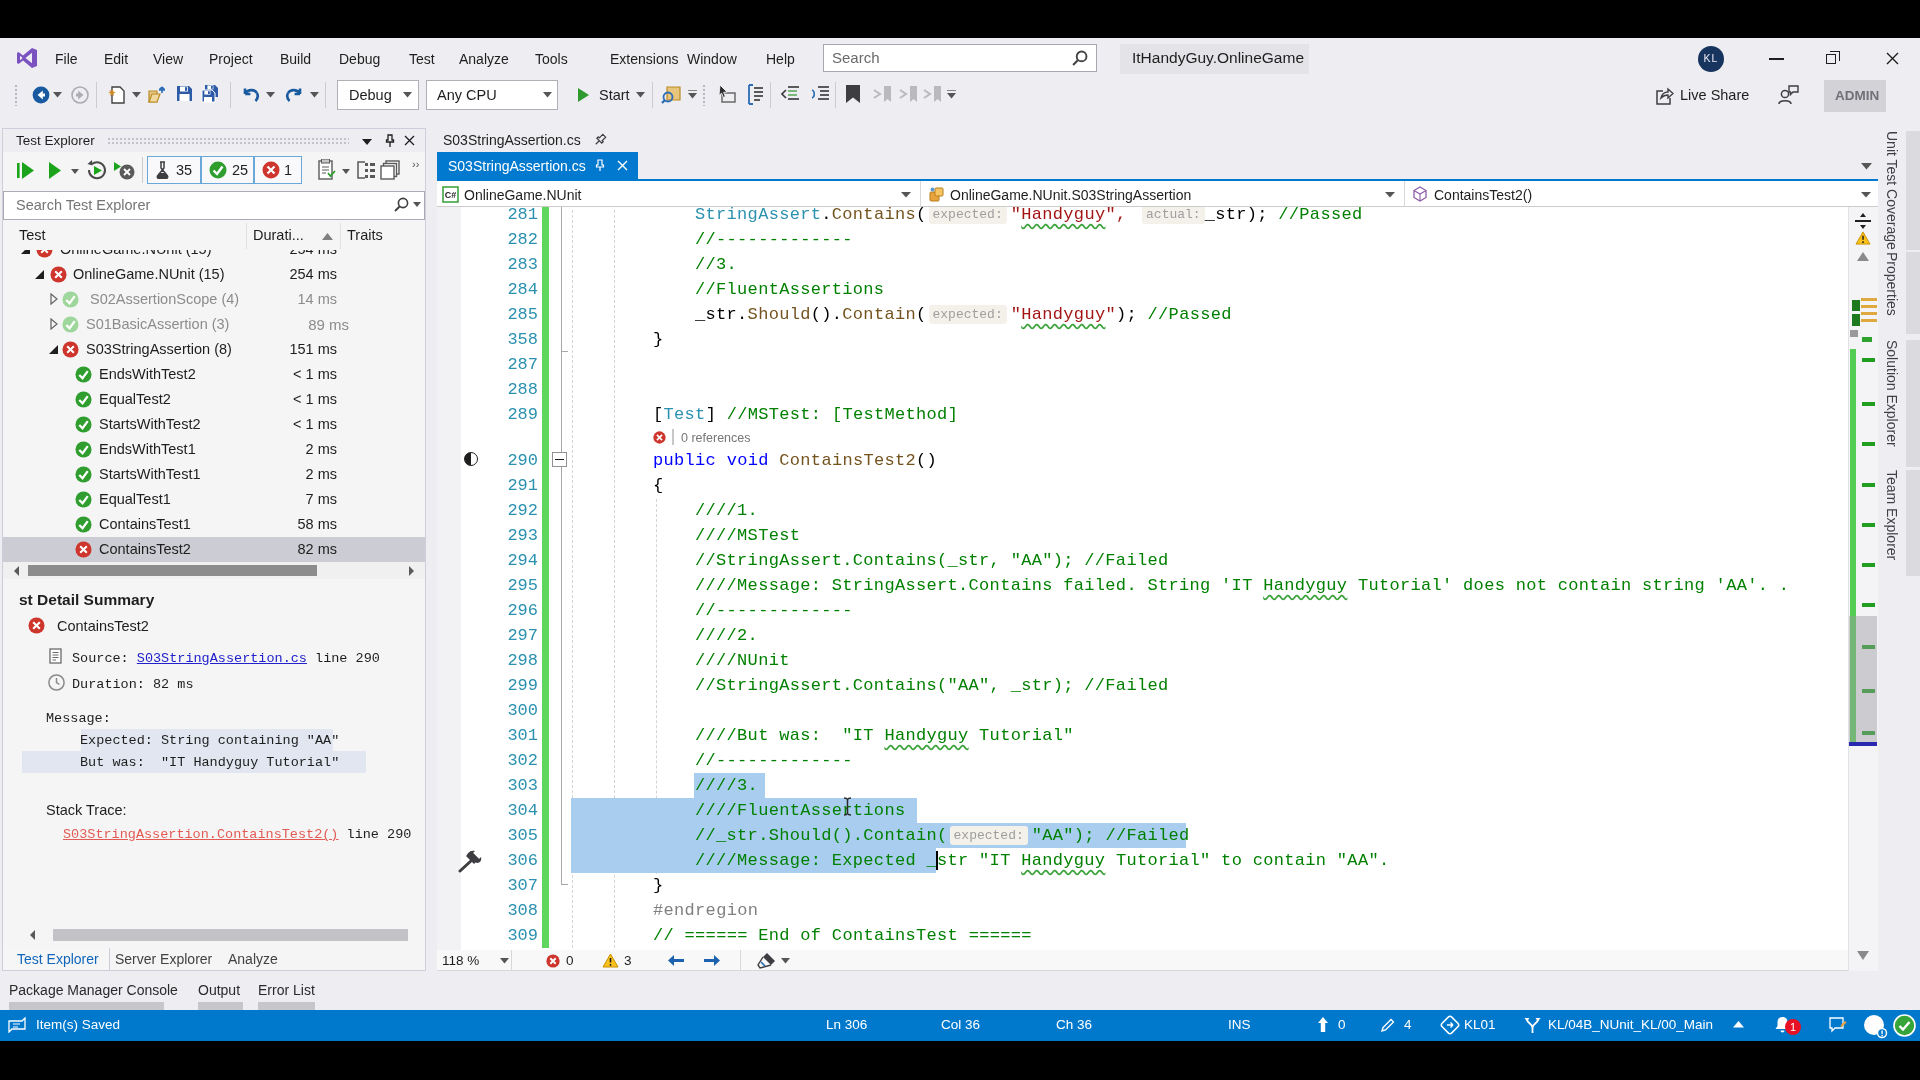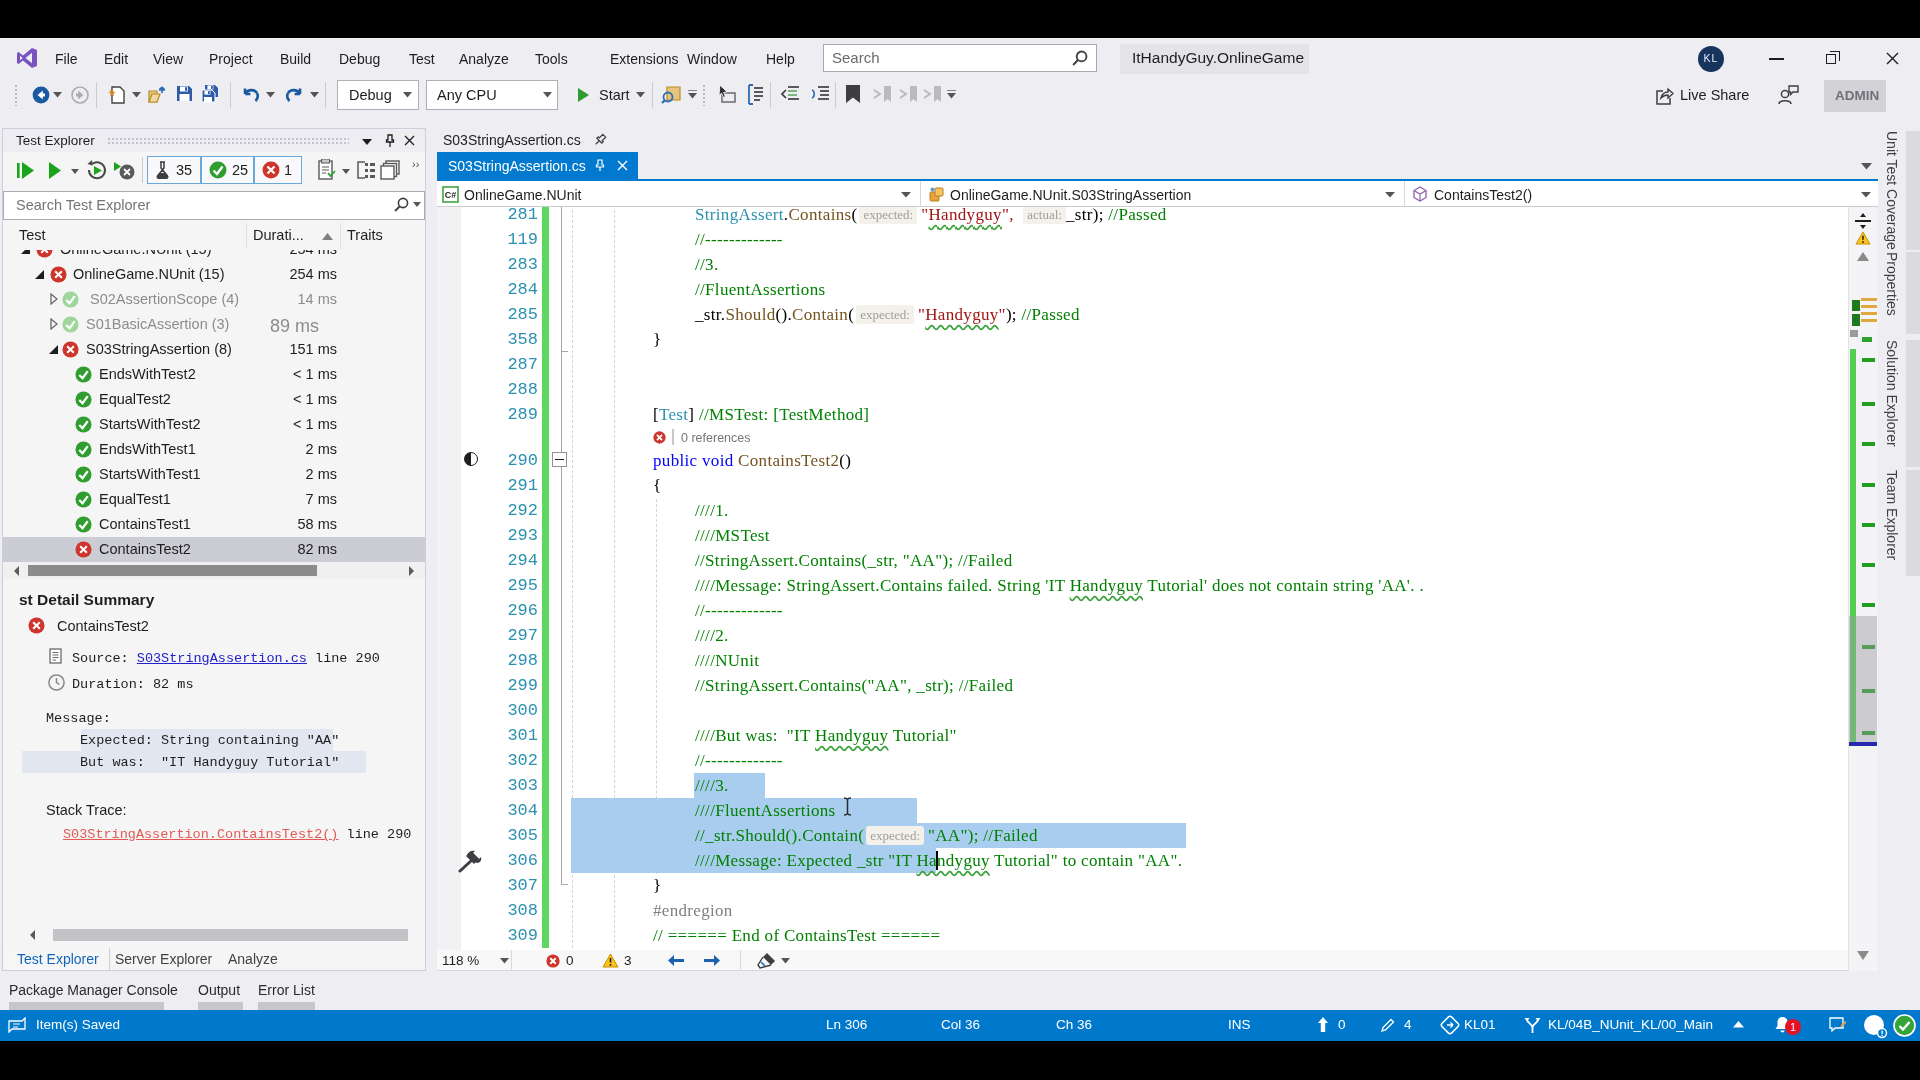--- a/index.html
+++ b/index.html
@@ -1,19 +1,19 @@
 <!DOCTYPE html>
 <html><head><meta charset="utf-8"><style>
 *{margin:0;padding:0;box-sizing:border-box}
 html,body{width:1920px;height:1080px;overflow:hidden;background:#000}
 #root{position:absolute;inset:0;width:1920px;height:1080px;background:#EEEEF2;
  font-family:"Liberation Sans",sans-serif;color:#1E1E1E;}
 .abs{position:absolute}
 .dmono{font-family:"Liberation Mono",monospace;font-size:13.5px;white-space:pre;color:#1E1E1E}
-.codeline{position:absolute;white-space:pre;font-family:Liberation Serif, serif;
+.codeline{position:absolute;white-space:pre;font-family:Liberation Mono, monospace;
  font-size:17px;letter-spacing:0.32px;line-height:25px;height:25px;color:#000}
 .cp{color:#000}.cc{color:#008000}.cs{color:#A31515}.ck{color:#0000FF}
 .ct{color:#2B91AF}.cm{color:#74531F}.cd{color:#808080}
 .sq{text-decoration:underline;text-decoration-style:wavy;text-decoration-color:#3DA33D;
  text-underline-offset:4px;text-decoration-skip-ink:none}
 .hint{display:inline-block;font-size:13px;letter-spacing:0;color:#9E9E9E;background:#F3F1EA;
  border-radius:3px;padding:0 4px;margin:0 4px 0 2px;line-height:19px;vertical-align:1px}
 .lnum{position:absolute;width:76px;text-align:right;font-family:"Liberation Mono",monospace;
  font-size:17px;color:#2B91AF;line-height:25px;height:25px;left:462px}
 .menuitem{position:absolute;top:51px;font-size:14px;color:#1E1E1E}
@@ -327,21 +327,21 @@
 <div class="abs" style="left:87px;top:41px;font-size:14.5px;color:#8C8C8C">S02AssertionScope  (4)</div>
 <div class="abs" style="left:230px;top:41px;width:104px;text-align:right;font-size:14.5px;color:#8C8C8C">14 ms</div>
 <svg class="abs" style="left:47px;top:68px" width="8" height="12" viewBox="0 0 8 12">
         <path d="M1 1 L7 6 L1 11 Z" fill="none" stroke="#6A6A6A" stroke-width="1.3"></path>
       </svg>
 <svg class="abs" style="left:59px;top:66px" width="17" height="17" viewBox="0 0 18 18">
 <circle cx="9" cy="9" r="8.5" fill="#9ED69B"></circle>
         <path d="M4.5 9.5 L8 13 L13.5 5.5" stroke="#fff" stroke-width="2.4" fill="none"></path>
       </svg>
 <div class="abs" style="left:83px;top:66px;font-size:14.5px;color:#8C8C8C">S01BasicAssertion  (3)</div>
-<div class="abs" style="left:212px;top:66px;width:104px;text-align:right;font-size:18px;color:#8C8C8C">89 ms</div>
+<div class="abs" style="left:242px;top:66px;width:104px;text-align:right;font-size:15px;color:#8C8C8C">89 ms</div>
 <svg class="abs" style="left:45px;top:94px" width="11" height="11" viewBox="0 0 11 11">
         <path d="M10 1 V10 H1 Z" fill="#1E1E1E"></path>
       </svg>
 <svg class="abs" style="left:59px;top:91px" width="17" height="17" viewBox="0 0 18 18">
 <circle cx="9" cy="9" r="8.5" fill="#CE352C"></circle>
         <path d="M5.5 5.5 L12.5 12.5 M12.5 5.5 L5.5 12.5" stroke="#fff" stroke-width="2.2"></path>
       </svg>
 <div class="abs" style="left:83px;top:91px;font-size:14.5px;color:#1E1E1E">S03StringAssertion  (8)</div>
 <div class="abs" style="left:230px;top:91px;width:104px;text-align:right;font-size:14.5px;color:#1E1E1E">151 ms</div>
 <svg class="abs" style="left:72px;top:116px" width="17" height="17" viewBox="0 0 18 18">
@@ -489,21 +489,21 @@
 <div class="abs" style="left:124px;top:0;width:1px;height:678px;background:#A8A8A8"></div>
 <div class="abs" style="left:124px;top:144px;width:7px;height:1px;background:#A8A8A8"></div>
 <div class="abs" style="left:124px;top:677px;width:7px;height:1px;background:#A8A8A8"></div>
 <div class="abs" style="left:105px;top:0;width:7px;height:741px;background:#5FD75F"></div>
 <div class="abs" style="left:257px;top:566px;width:71px;height:25px;background:#A9CDEE"></div>
 <div class="abs" style="left:134px;top:591px;width:346px;height:25px;background:#A9CDEE"></div>
 <div class="abs" style="left:134px;top:616px;width:615px;height:25px;background:#A9CDEE"></div>
 <div class="abs" style="left:134px;top:641px;width:365px;height:25px;background:#A9CDEE"></div>
 <div class="lnum" style="left:25px;top:-5px">281</div>
 <div class="codeline" style="left:258.0px;top:-5px"><span class="ct">StringAssert</span><span class="cp">.</span><span class="cm">Contains</span><span class="cp">(</span><span class="hint" style="margin-right:4px">expected:</span><span class="cs">"</span><span class="cs sq">Handyguy</span><span class="cs">", </span><span class="hint" style="margin-left:5px;margin-right:0">actual:</span><span class="cp">_str); </span><span class="cc">//Passed</span></div>
-<div class="lnum" style="left:25px;top:20px">119</div>
+<div class="lnum" style="left:25px;top:20px">282</div>
 <div class="codeline" style="left:258.0px;top:20px"><span class="cc">//-------------</span></div>
 <div class="lnum" style="left:25px;top:45px">283</div>
 <div class="codeline" style="left:258.0px;top:45px"><span class="cc">//3.</span></div>
 <div class="lnum" style="left:25px;top:70px">284</div>
 <div class="codeline" style="left:258.0px;top:70px"><span class="cc">//FluentAssertions</span></div>
 <div class="lnum" style="left:25px;top:95px">285</div>
 <div class="codeline" style="left:258.0px;top:95px"><span class="cp">_str.</span><span class="cm">Should</span><span class="cp">().</span><span class="cm">Contain</span><span class="cp">(</span><span class="hint" style="margin-right:4px">expected:</span><span class="cs">"</span><span class="cs sq">Handyguy</span><span class="cs">"</span><span class="cp">); </span><span class="cc">//Passed</span></div>
 <div class="lnum" style="left:25px;top:120px">358</div>
 <div class="codeline" style="left:216.0px;top:120px"><span class="cp">}</span></div>
 <div class="lnum" style="left:25px;top:145px">287</div>

